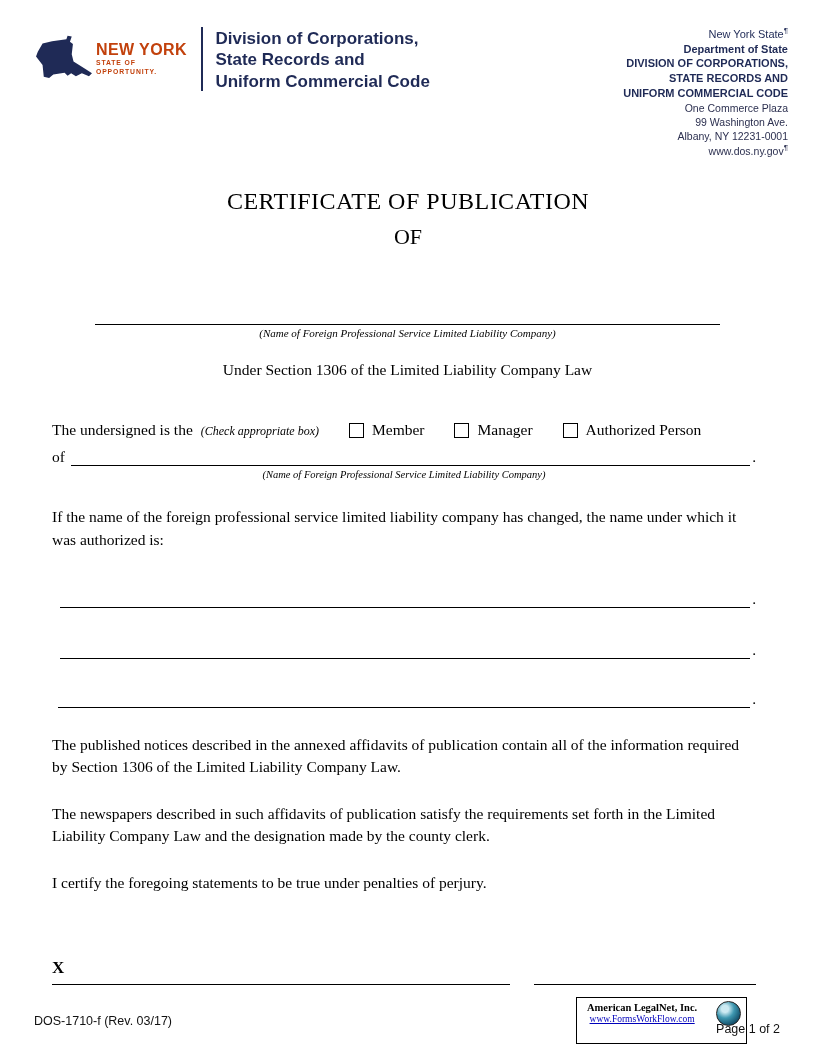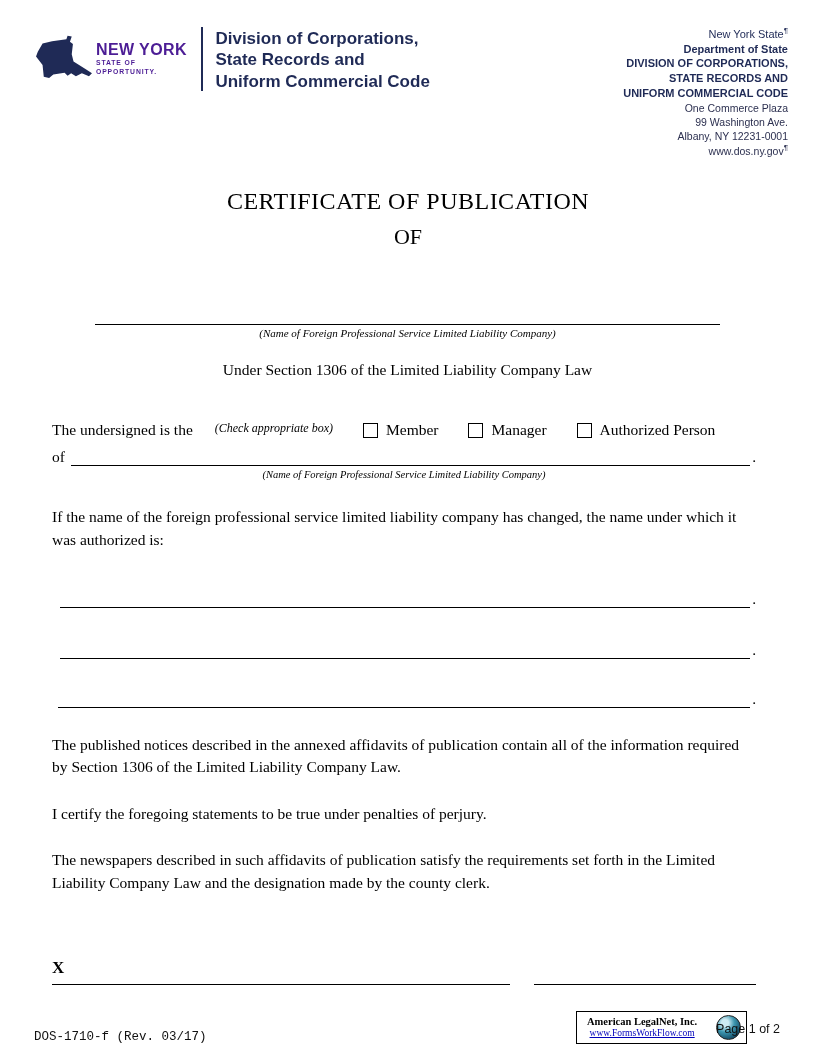--- a/index.html
+++ b/index.html
@@ -3,21 +3,21 @@
 <meta charset="utf-8">
 <style>
   html,body{margin:0;padding:0;background:#ffffff;}
   .page{width:816px;height:1056px;margin:0 auto;background:#fff;position:relative;overflow:hidden;
         font-family:"Liberation Serif",serif;color:#000;}
 
   
   .header{display:flex;justify-content:space-between;align-items:flex-start;padding:26px 28px 0 34px;}
   .brand{display:flex;align-items:center;}
   .ny-shape{width:60px;height:50px;margin-right:2px;flex:0 0 auto;}
-  .wordmark{display:flex;flex-direction:column;line-height:1;font-family:"Liberation Sans",sans-serif;color:#4c1d95;margin-right:4px;}
+  .wordmark{display:flex;flex-direction:column;line-height:1;font-family:"Liberation Sans",sans-serif;color:#c2410c;margin-right:4px;}
   .wm1{font-size:16px;font-weight:bold;letter-spacing:.4px;}
   .wm2,.wm3{font-size:6.8px;font-weight:bold;letter-spacing:.9px;margin-top:2.5px;}
   .divider{width:2.5px;background:#1f2a56;height:64px;margin:0 12px 0 10px;flex:0 0 auto;}
   .division{font-family:"Liberation Sans",sans-serif;font-weight:bold;color:#1f2a56;
             font-size:17px;line-height:1.25;padding-top:2px;}
   .addr{font-family:"Liberation Sans",sans-serif;text-align:right;color:#1f2a56;line-height:1.35;}
   .addr .r1{font-size:11px;}
   .addr .b{font-size:11px;font-weight:bold;}
   .addr .r{font-size:10.5px;color:#2c3050;}
   .mark{font-size:8px;vertical-align:super;}
@@ -27,22 +27,22 @@
   .t1{font-size:24px;letter-spacing:.5px;}
   .t2{font-size:22px;margin-top:9px;}
 
   
   .name-block{margin:54px 96px 0 95px;}
   .rule{border-bottom:1.3px solid #000;height:20px;}
   .caption{font-style:italic;font-size:11px;text-align:center;margin-top:2px;}
   .under-section{text-align:center;font-size:15.5px;margin-top:22px;}
 
   .content{padding:0 60px 0 52px;font-size:15.5px;}
-  .undersigned{display:flex;align-items:flex-start;margin-top:42px;}
-  .check-note{font-style:italic;font-size:12px;margin-left:22px;white-space:nowrap;}
+  .undersigned{display:flex;align-items:flex-end;margin-top:42px;}
+  .check-note{font-style:italic;font-size:12px;margin-left:8px;white-space:nowrap;}
   .cb{display:flex;align-items:center;margin-left:30px;}
   .cb .box{width:13px;height:13px;border:1.3px solid #000;margin-right:8px;flex:0 0 auto;background:#fff;}
   .cb .lbl{white-space:nowrap;}
 
   .of-row{display:flex;align-items:flex-end;margin-top:8px;}
   .fill{flex:1;border-bottom:1.3px solid #000;height:18px;margin-left:6px;}
   .period{margin-left:2px;}
   .of-caption{font-style:italic;font-size:10.5px;text-align:center;margin-top:3px;}
 
   .para{margin-top:26px;line-height:1.45;}
@@ -52,23 +52,23 @@
   .filed-row .lbl{white-space:nowrap;}
 
   
   .sig-section{display:flex;justify-content:space-between;align-items:flex-end;margin-top:64px;}
   .sig-left{width:458px;}
   .sig-right{width:222px;}
   .sig-line{border-bottom:1.6px solid #000;height:26px;font-weight:bold;font-size:17px;}
   .blank-line{border-bottom:1.3px solid #000;height:26px;}
 
   
-  .footer-left{position:absolute;left:34px;bottom:12px;font-family:Liberation Mono, monospace;font-size:12.5px;color:#111;}
+  .footer-left{position:absolute;left:34px;bottom:28px;font-family:Liberation Sans, sans-serif;font-size:12.5px;color:#111;}
   .page-num{position:absolute;right:36px;bottom:20px;font-family:"Liberation Sans",sans-serif;font-size:12.5px;color:#111;}
-  .legalnet{position:absolute;left:576px;bottom:12px;border:1.5px solid #000;padding:3px 5px 3px 10px;
+  .legalnet{position:absolute;left:576px;bottom:12px;border:1.5px solid #000;padding:3px 5px 17px 10px;
             display:flex;align-items:flex-start;gap:19px;background:#fff;}
   .ln-text{text-align:center;line-height:1.25;}
   .ln-name{font-size:10.5px;font-weight:bold;}
   .ln-url{font-size:9.5px;color:#0000bb;text-decoration:underline;cursor:pointer;}
   .globe{width:23px;height:23px;border-radius:50%;border:1px solid #222;flex:0 0 auto;
          background:radial-gradient(circle at 35% 30%,#cdeaf2 0 16%,#3e97b0 42%,#14506b 75%,#0b2f44);}
 </style>
 </head>
 <body>
 
@@ -152,22 +152,22 @@
       <span class="fill"></span>
       <span class="period">.</span>
     </div>
 
     <div class="filed-row">
       <span class="fill"></span>
       <span class="period">.</span>
     </div>
 
     <div class="para">The published notices described in the annexed affidavits of publication contain all of the information required by Section 1306 of the Limited Liability Company Law.</div>
+    <div class="para" style="margin-top:24px;">The newspapers described in such affidavits of publication satisfy the requirements set forth in the Limited Liability Company Law and the designation made by the county clerk.</div>
     <div class="para" style="margin-top:24px;">I certify the foregoing statements to be true under penalties of perjury.</div>
-    <div class="para" style="margin-top:24px;">The newspapers described in such affidavits of publication satisfy the requirements set forth in the Limited Liability Company Law and the designation made by the county clerk.</div>
 
     <div class="sig-section">
       <div class="sig-left">
         <div class="sig-line"><span>X</span></div>
 
       </div>
       <div class="sig-right">
         <div class="blank-line"></div>
 
       </div>

